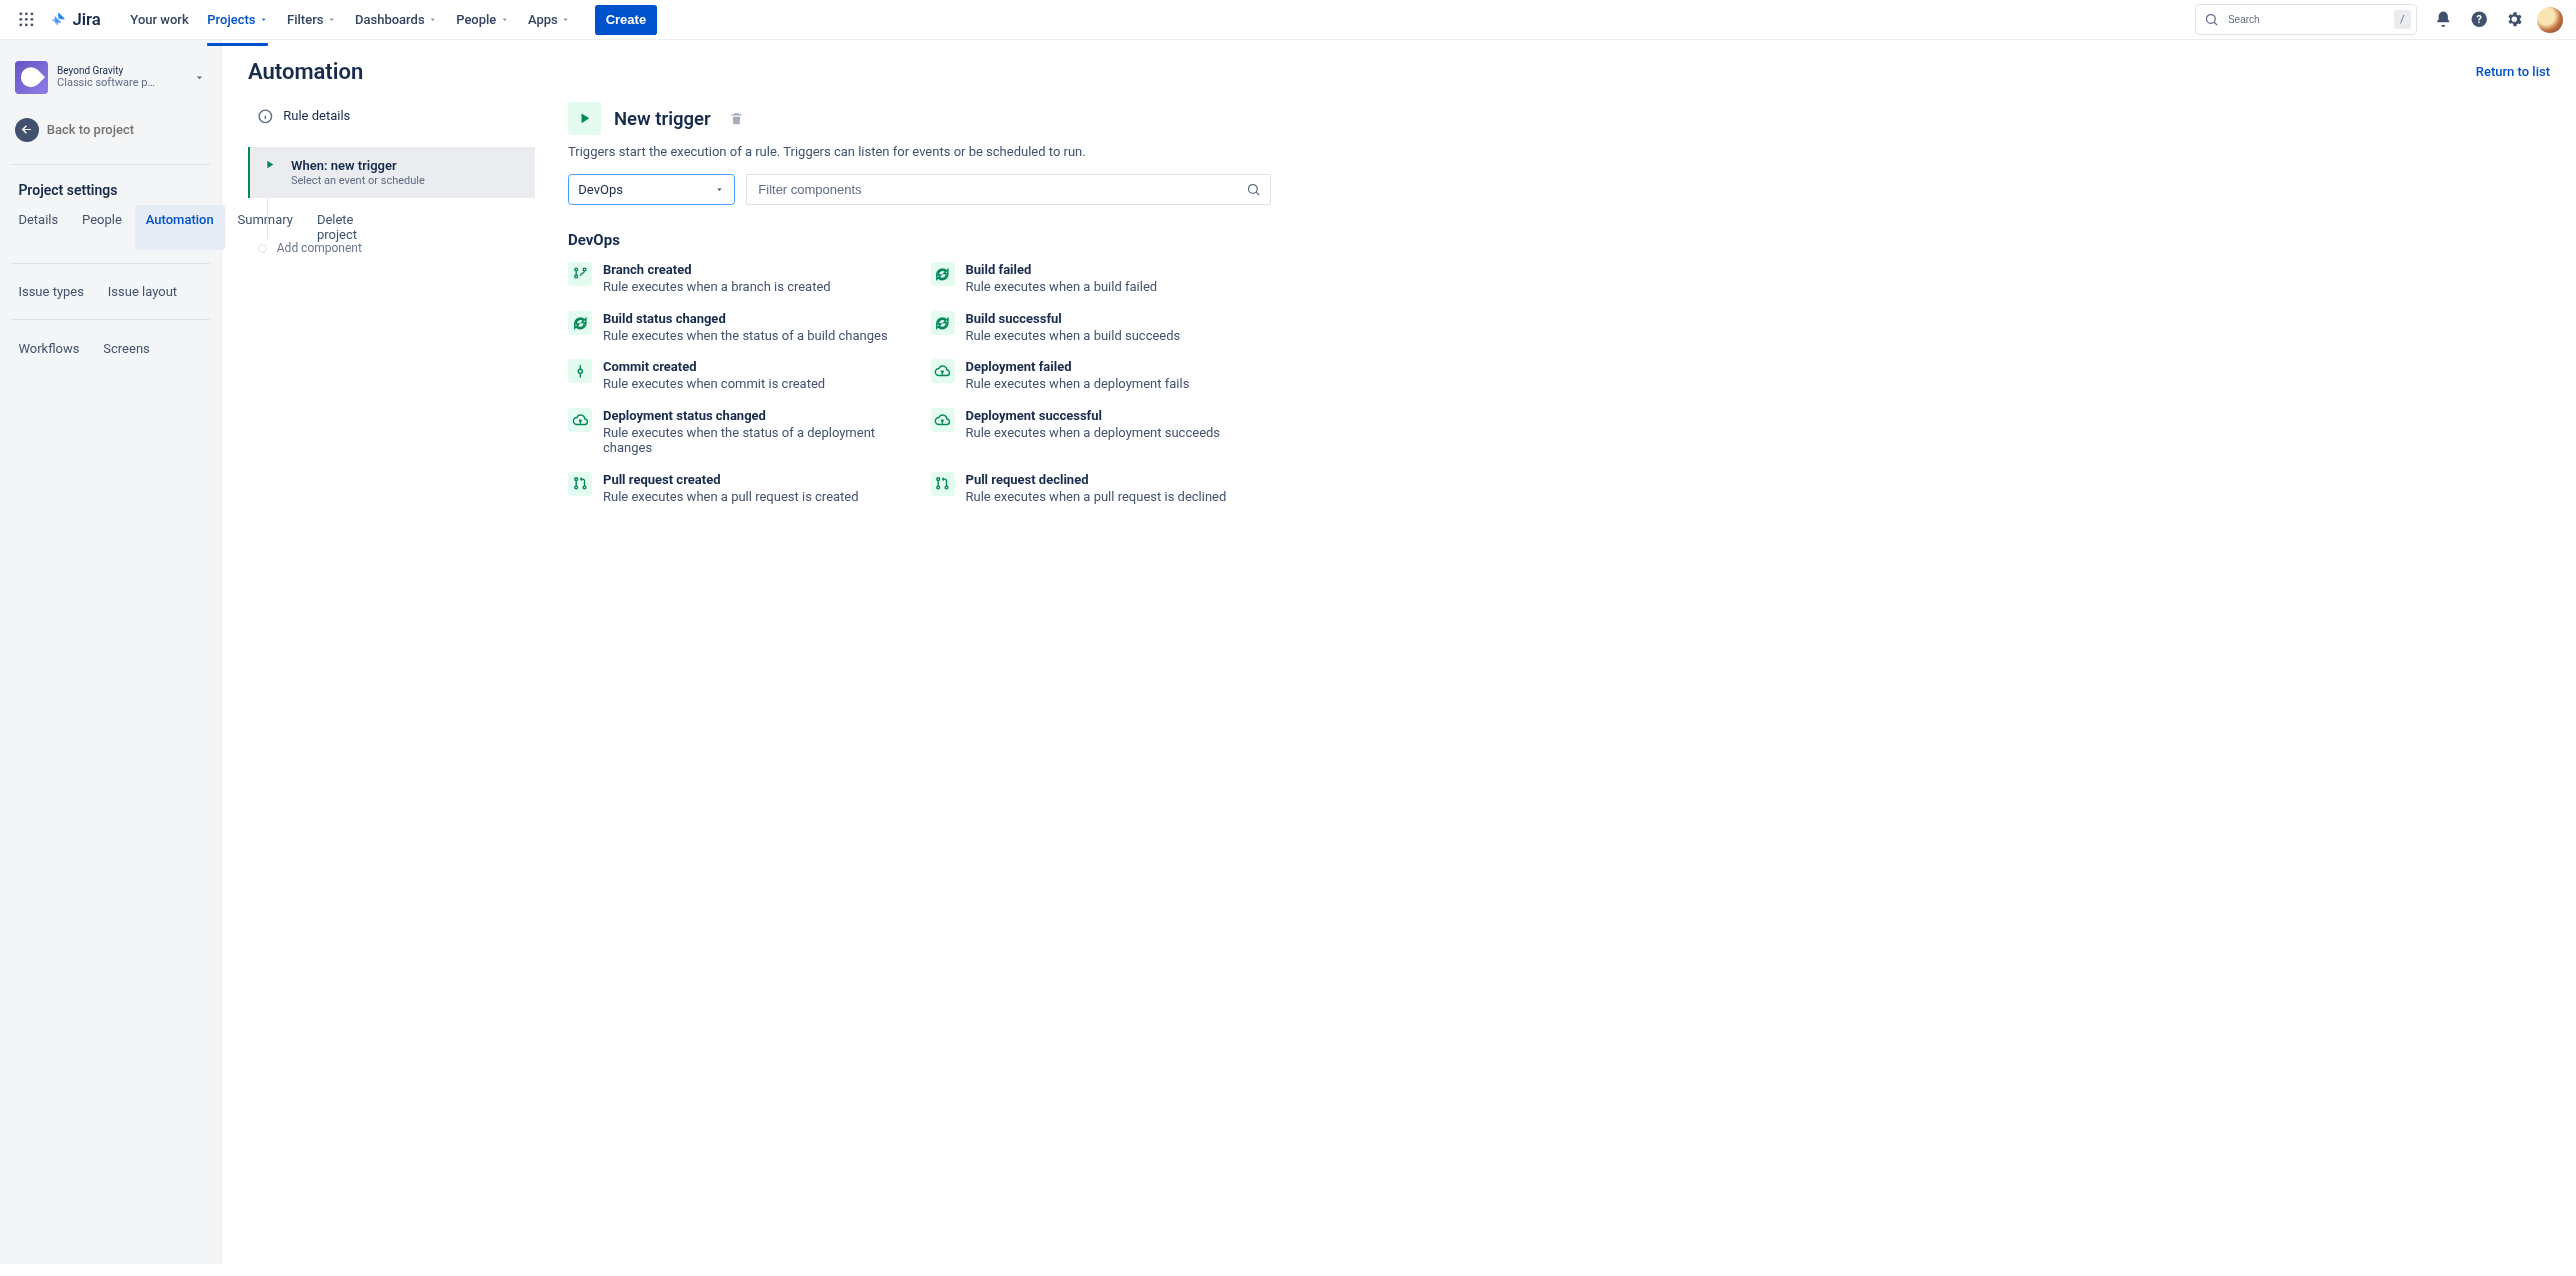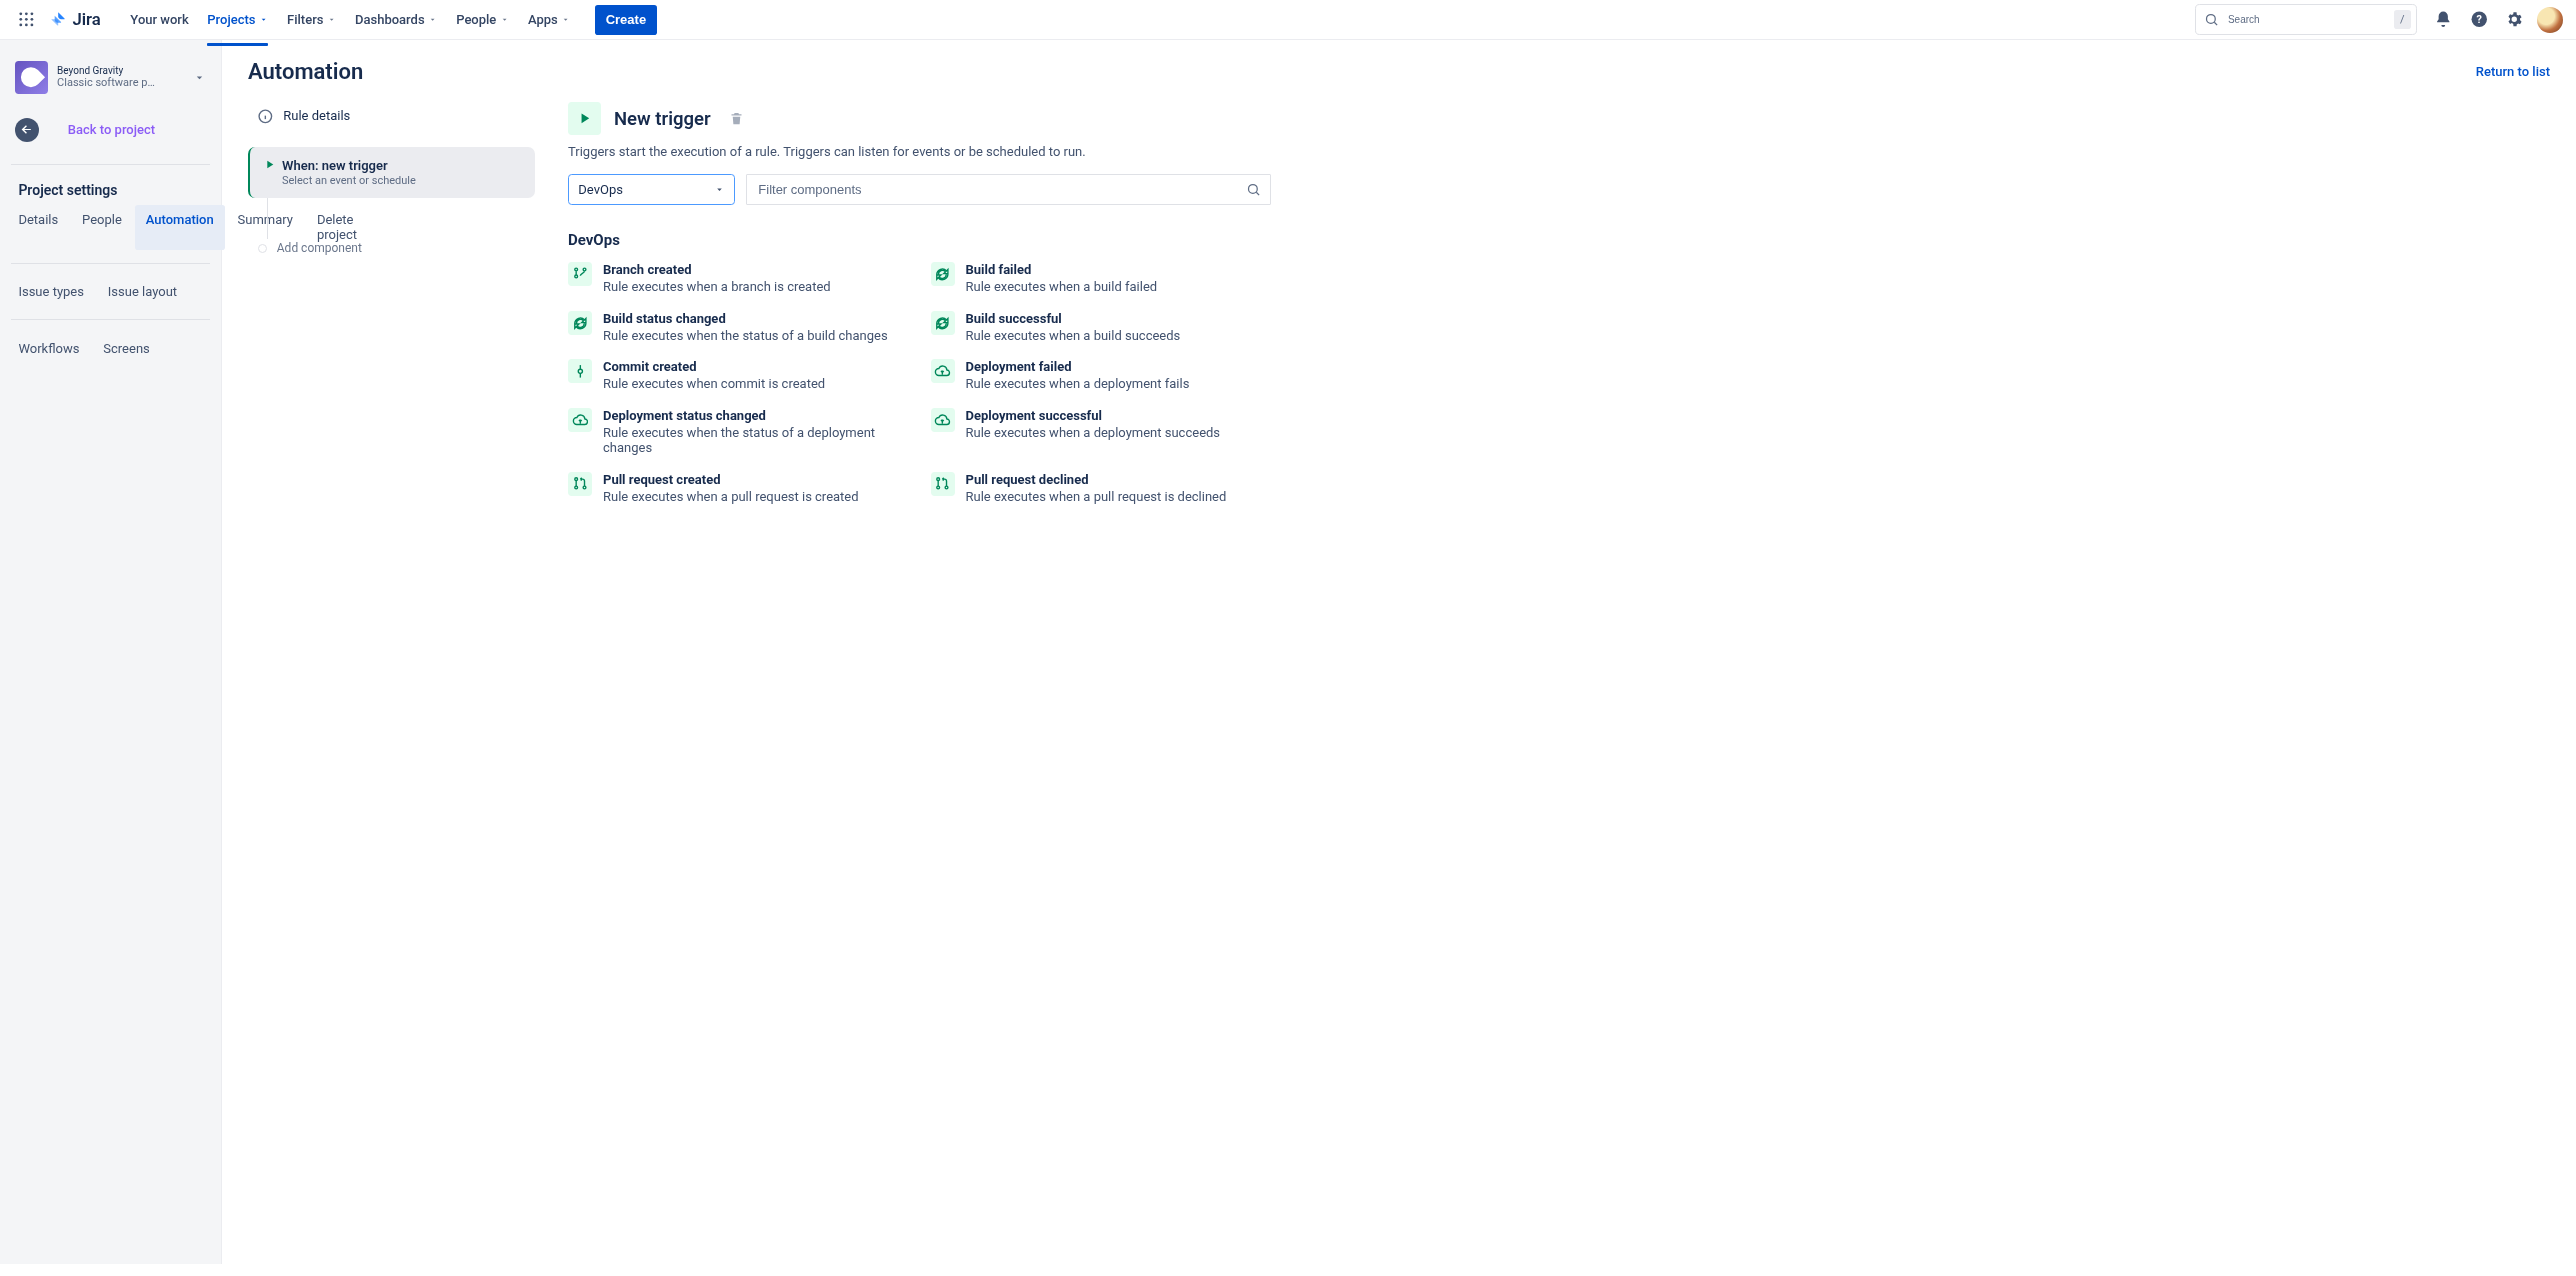--- a/index.html
+++ b/index.html
@@ -45,42 +45,42 @@
   
   .layout{display:flex;min-height:calc(100vh - 52px)}
   .sidebar{width:222px;min-width:222px;background:var(--bg);padding:15px 7.4px;border-right:0.9px solid var(--border)}
   .project-card{display:flex;align-items:center;gap:9.3px;padding:5.6px 7.4px;cursor:pointer}
   .project-avatar{width:33px;height:33px;border-radius:3.7px;background:linear-gradient(135deg,#6554C0,#8F7EE7);position:relative;overflow:hidden;display:flex;align-items:center;justify-content:center}
   .rocket{width:20.4px;height:20.4px;background:#fff;border-radius:50% 50% 0 50%;transform:rotate(-45deg)}
   .project-info{flex:1;min-width:0}
   .project-name{font-weight:400;font-size:10px;color:var(--text);white-space:nowrap;overflow:hidden;text-overflow:ellipsis}
   .project-type{font-size:11px;color:var(--muted);white-space:nowrap;overflow:hidden;text-overflow:ellipsis}
 
-  .back-row{display:flex;align-items:center;gap:29px;padding:9.3px 7.4px;margin-top:9.3px;cursor:pointer;color:#8b5cf6;font-weight:500}
+  .back-row{display:flex;align-items:center;gap:8px;padding:9.3px 7.4px;margin-top:9.3px;cursor:pointer;color:#737373;font-weight:500}
   .back-icon{width:24px;height:24px;border-radius:50%;background:#42526E;display:flex;align-items:center;justify-content:center;color:#fff}
   .hr{height:0.9px;background:#DFE1E6;margin:13px 3.7px}
 
   .side-section-title{font-weight:600;padding:3.7px 11px;color:var(--text);font-size:14px}
   .side-items{display:flex;flex-direction:row;gap:1.9px;margin-top:3.7px}
   .side-item{padding:7.4px 11px;border-radius:2.8px;color:#42526E;cursor:pointer}
   .side-item.selected{background:#E6ECF6;color:var(--link);font-weight:500}
 
   
   .main{flex:1;padding:18.5px 26px;overflow:auto}
   .page-header{display:flex;align-items:center}
   .page-title{font-size:22px;font-weight:600}
   .return-link{margin-left:auto;color:var(--link);font-weight:500;cursor:pointer}
 
   .content{margin-top:18.5px;display:flex;gap:33px}
 
   .rule-col{width:287px;min-width:287px}
   .rule-details-row{display:flex;align-items:center;gap:9.3px;color:var(--text);padding:5.6px 9.3px}
   .rule-details-row svg{color:var(--subtle)}
   .rule-step-wrap{margin-top:16.7px}
-  .rule-step{background:var(--border);display:flex;padding:11px 13px;gap:6px;border-radius:7px;border-left:2.8px solid var(--green);cursor:pointer}
+  .rule-step{background:var(--border);display:flex;padding:11px 13px;gap:15px;border-radius:0;border-left:2.8px solid var(--green);cursor:pointer}
   .rule-step .step-title{font-weight:600}
   .rule-step .step-sub{font-size:11px;color:var(--muted);margin-top:1.9px}
   .rule-step .play{color:var(--green)}
 
   .rail{width:1.9px;background:#DFE1E6;height:41px;margin-left:18.5px}
   .add-comp{display:flex;align-items:center;gap:9.3px;color:var(--subtle);padding-left:10.2px;margin-top:1.9px;font-size:12px;cursor:pointer}
   .add-node{width:9.3px;height:9.3px;border-radius:50%;border:1.9px solid #DFE1E6;background:#fff}
 
   .trigger-col{flex:1;max-width:703px}
   .trigger-header{display:flex;align-items:center;gap:13px}

